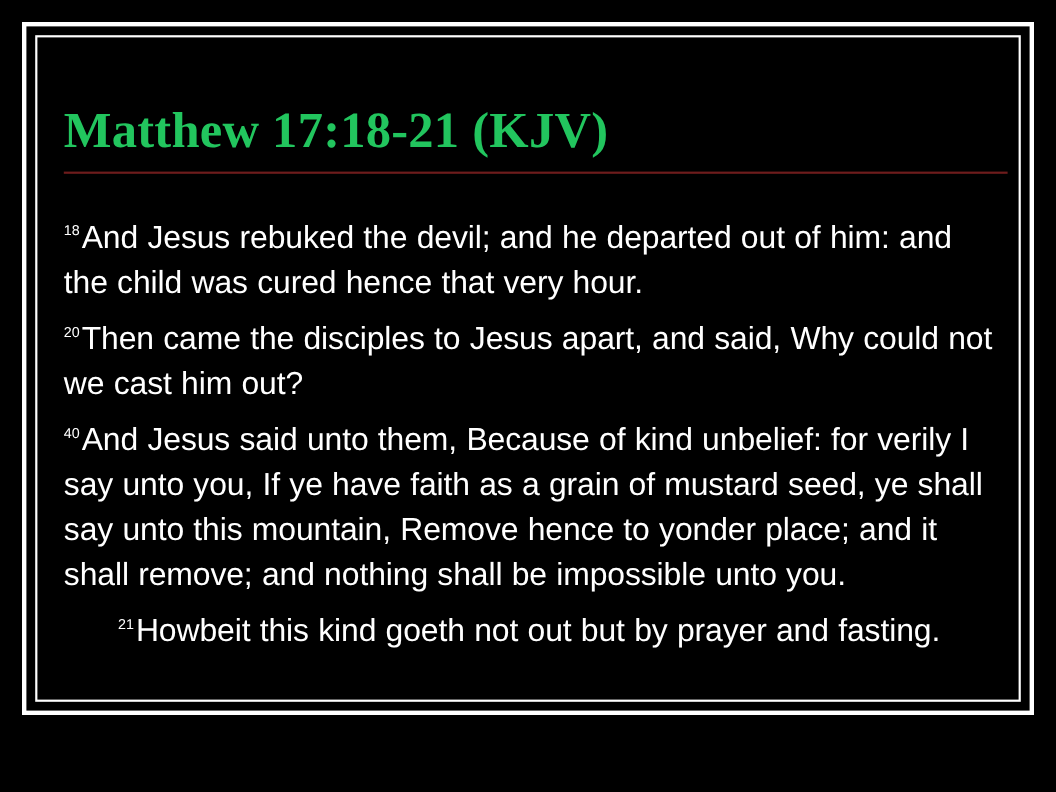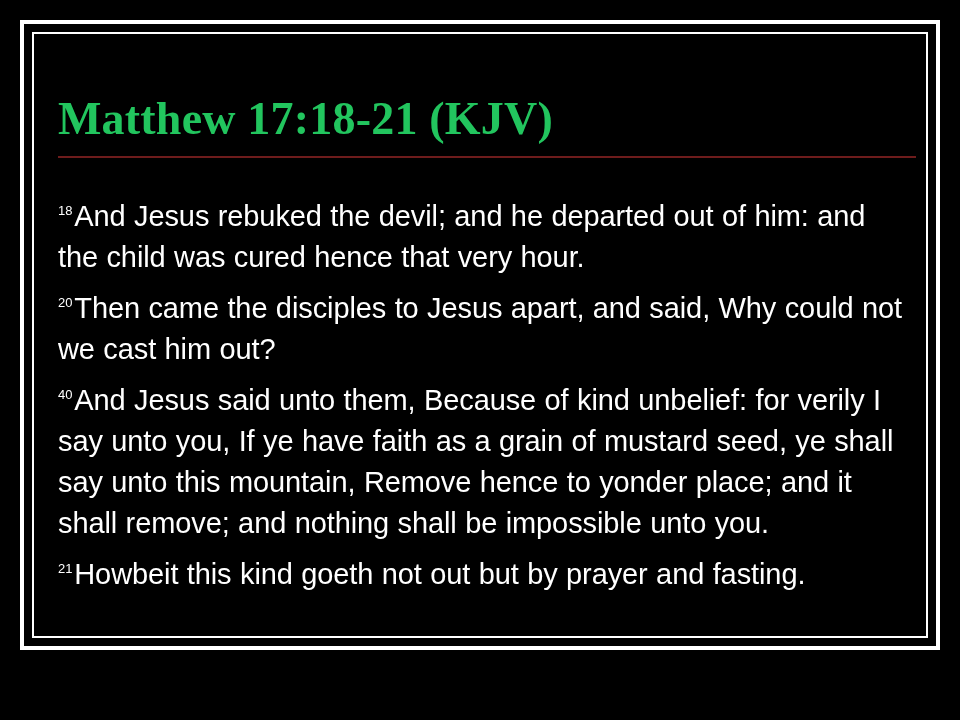--- a/index.html
+++ b/index.html
@@ -82,20 +82,21 @@
     font-family: "Liberation Sans", sans-serif;
     font-size: 29px;
     line-height: 41px;
     font-weight: normal;
     text-align: left;
     letter-spacing: -0.1px;
     word-spacing: 0.5px;
   }
   .verse:last-child {
     margin-bottom: 0;
+    text-align: center;
   }
   .verse-num {
     font-size: 13px;
     vertical-align: 11px;
     line-height: 0;
     padding-right: 2px;
   }
 </style>
 </head>
 <body>

